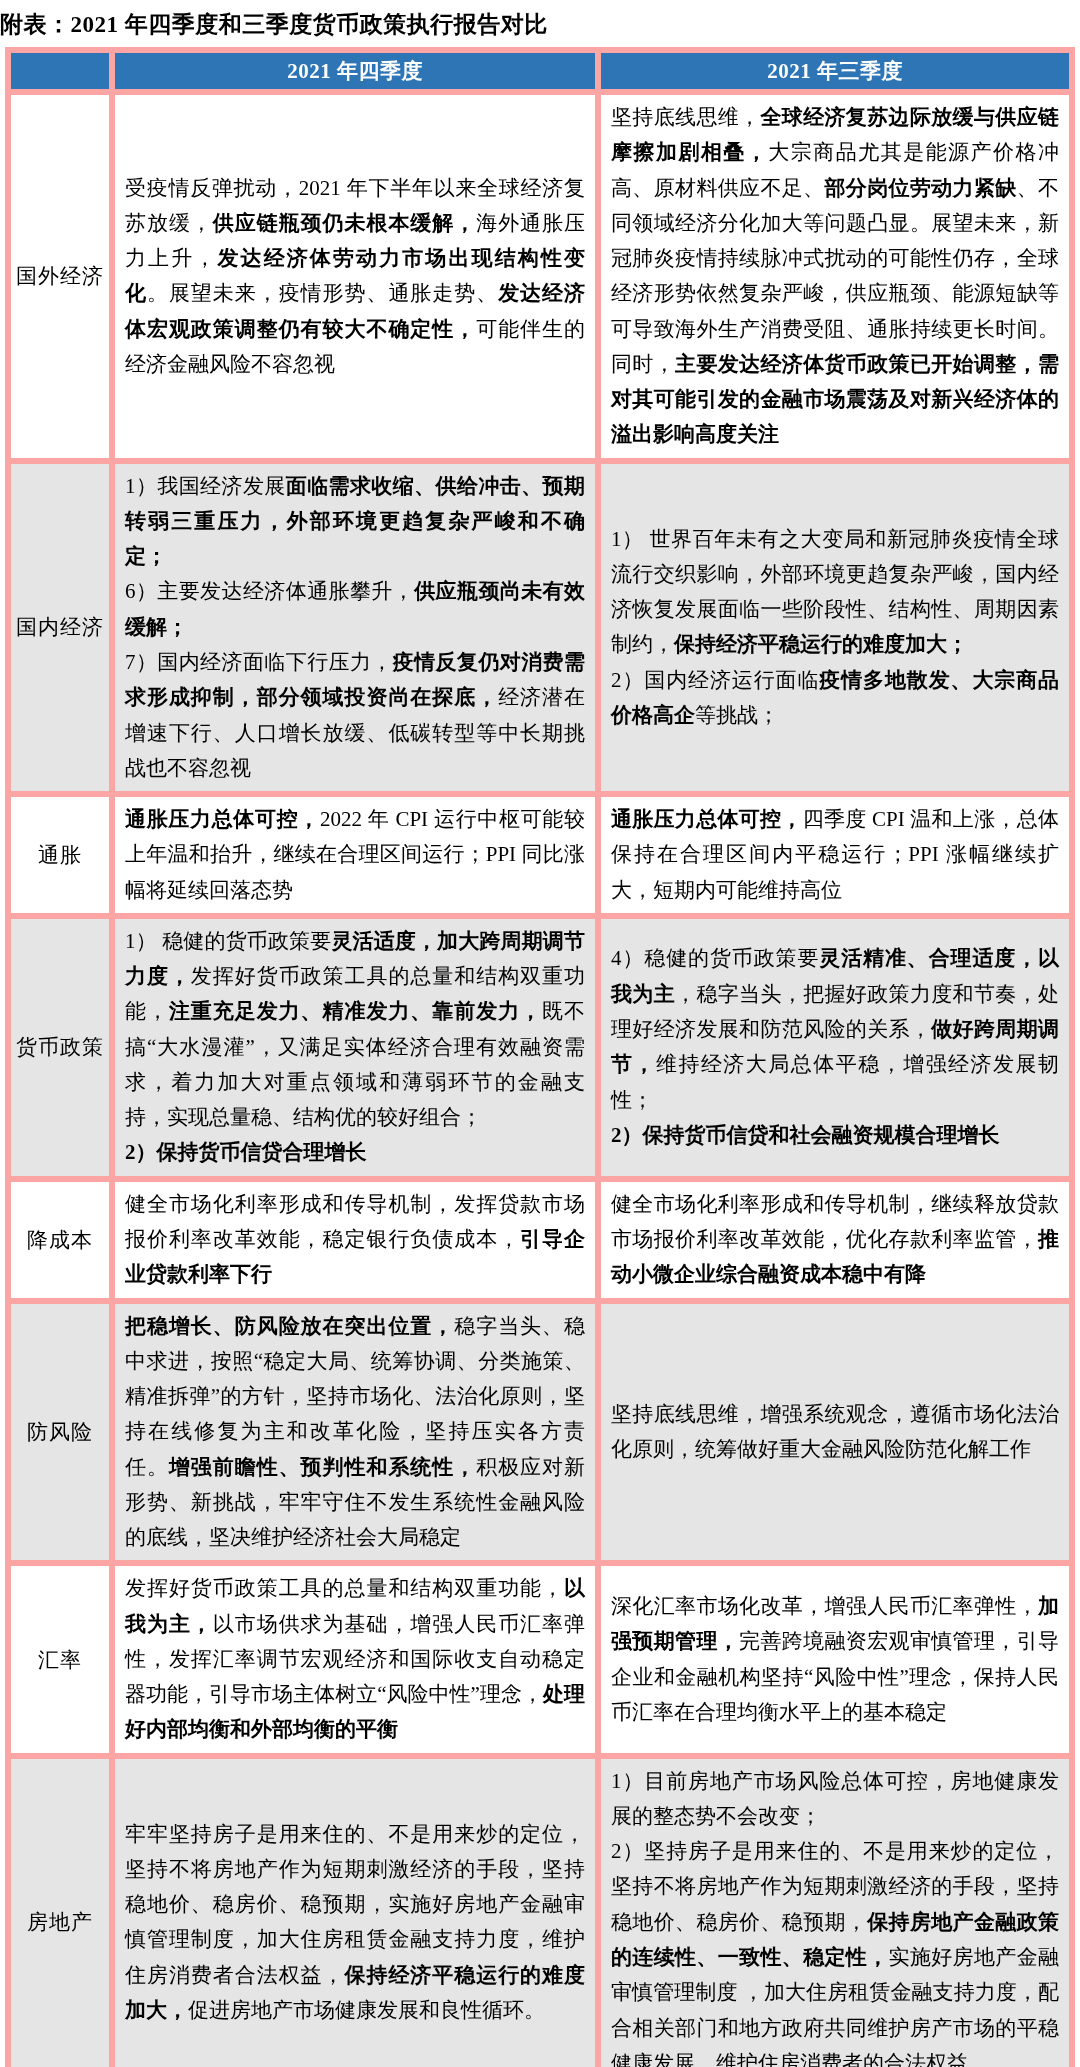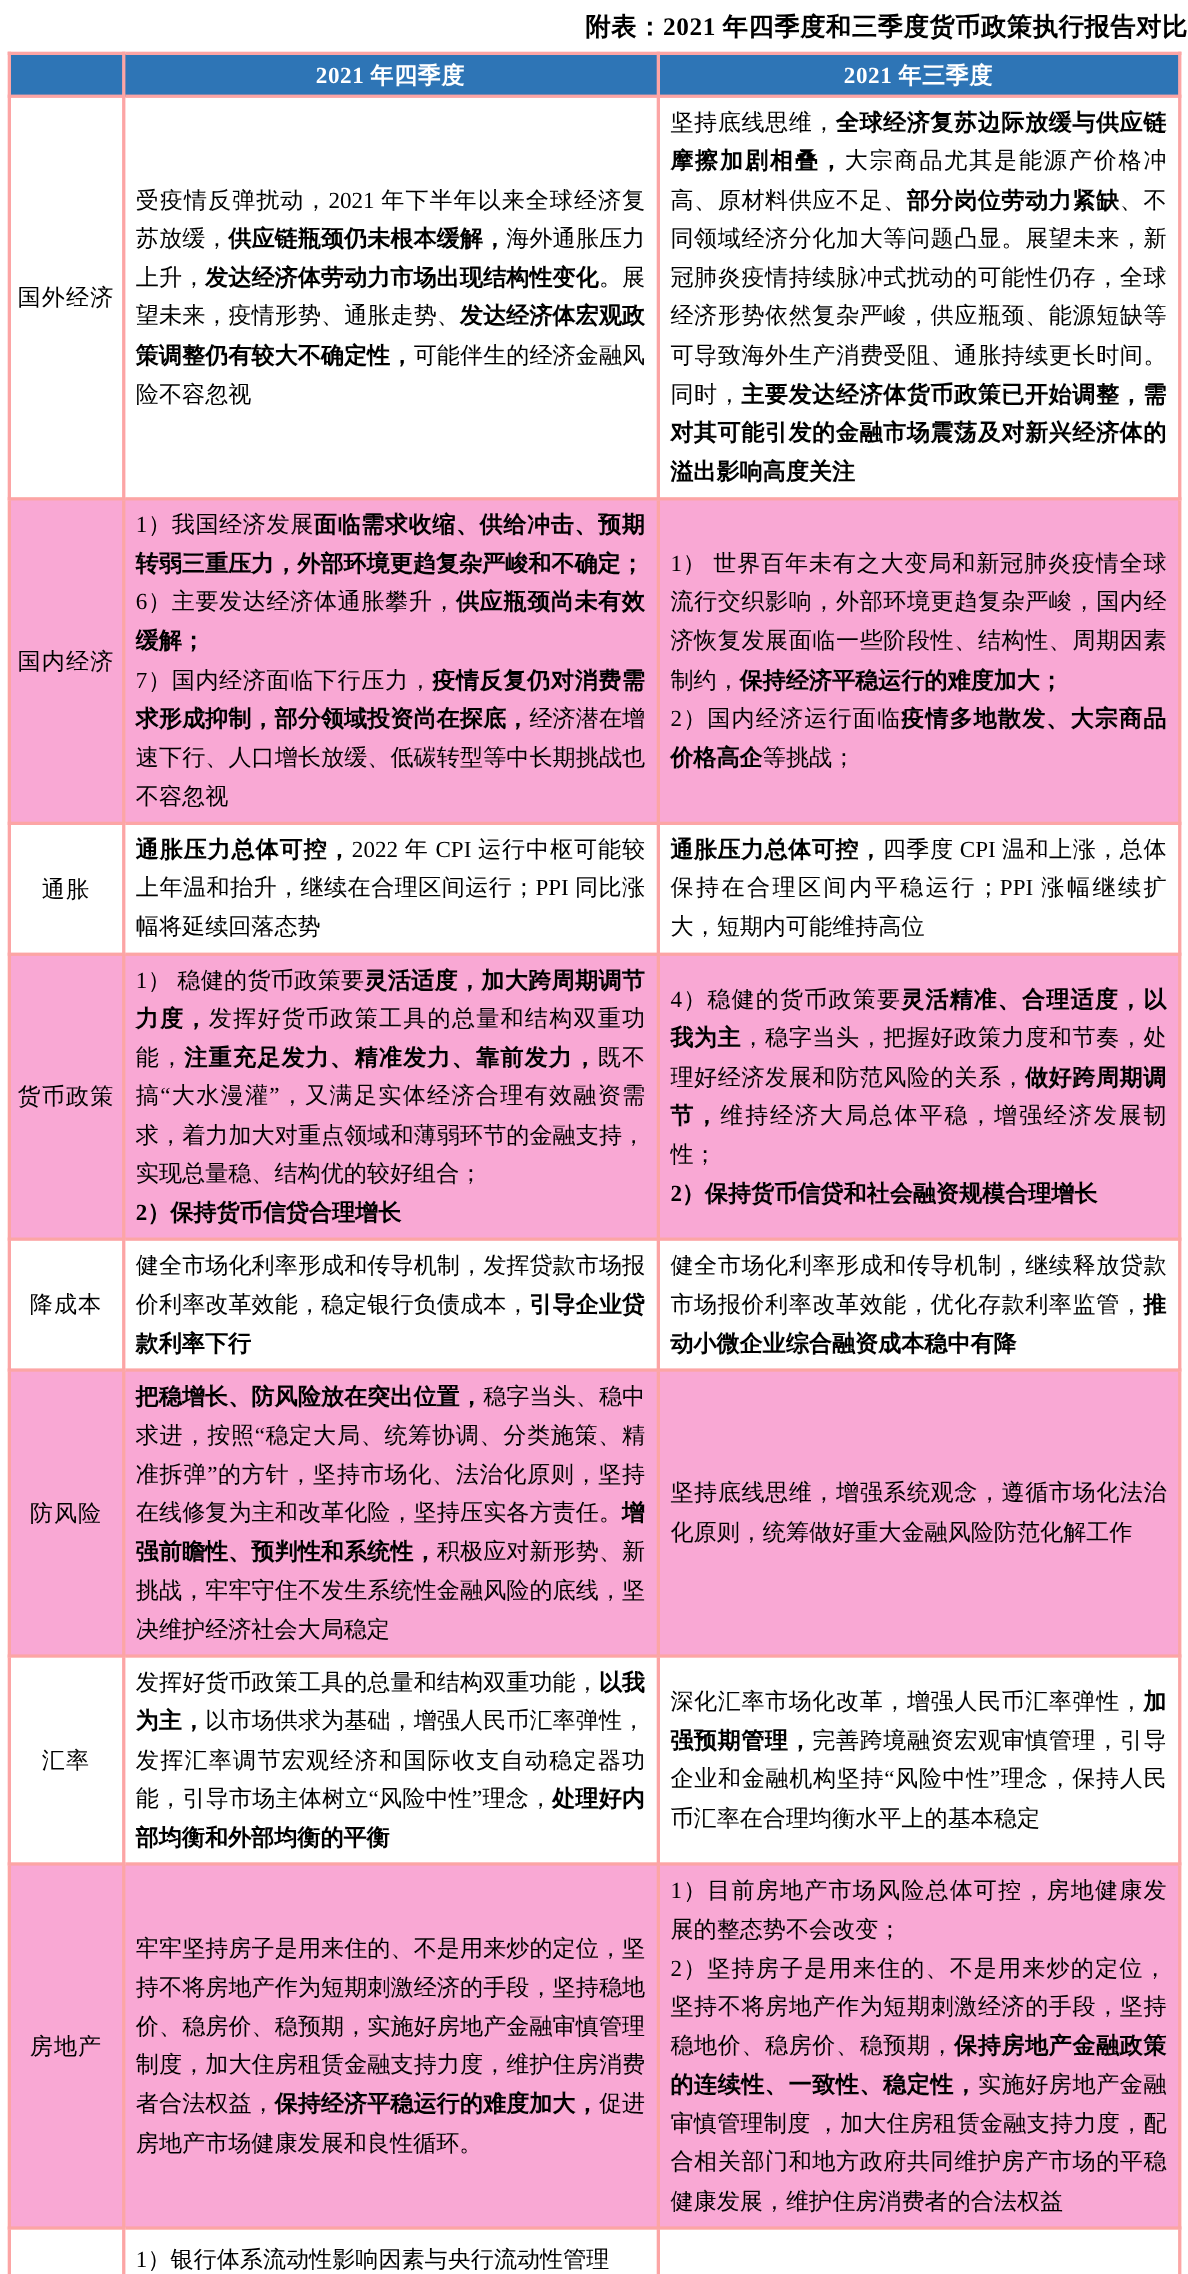--- a/index.html
+++ b/index.html
@@ -3,49 +3,49 @@
 <meta charset="utf-8">
 <style>
   html,body { margin:0; padding:0; background:#ffffff; }
   body {
     width:1080px;
     font-family:"Liberation Serif","DejaVu Serif",serif;
     color:#000;
     -webkit-font-smoothing:antialiased;
   }
   .doc-title {
-    text-align:right;
+    text-align:left;
     font-weight:bold;
     font-size:23px;
-    padding:9px 0 7px 16px;
+    padding:9px 0 7px 0;
     letter-spacing:0.5px;
   }
   table.cmp {
     border-collapse:collapse;
     margin:0 auto;
     width:1064px;
     table-layout:fixed;
     border:2px solid #000;
   }
   table.cmp th, table.cmp td {
-    border:3px solid #fca5a5;
+    border:6px solid #fca5a5;
   }
   col.c-label { width:104px; }
   col.c-q4    { width:486px; }
   col.c-q3    { width:474px; }
   thead th {
     background:#2e75b6;
     color:#ffffff;
     font-size:21px;
     font-weight:bold;
     height:34px;
     text-align:center;
     letter-spacing:0.5px;
   }
-  tbody tr.alt td { background:#f9a8d4;margin-top:36px; }
+  tbody tr.alt td { background:#e5e5e5;margin-top:36px; }
   td.label {
     text-align:center;
     vertical-align:middle;
     font-size:21px;
     padding:1px;
     letter-spacing:1px;
   }
   td.cell {
     font-size:21px;
     line-height:1.68;

